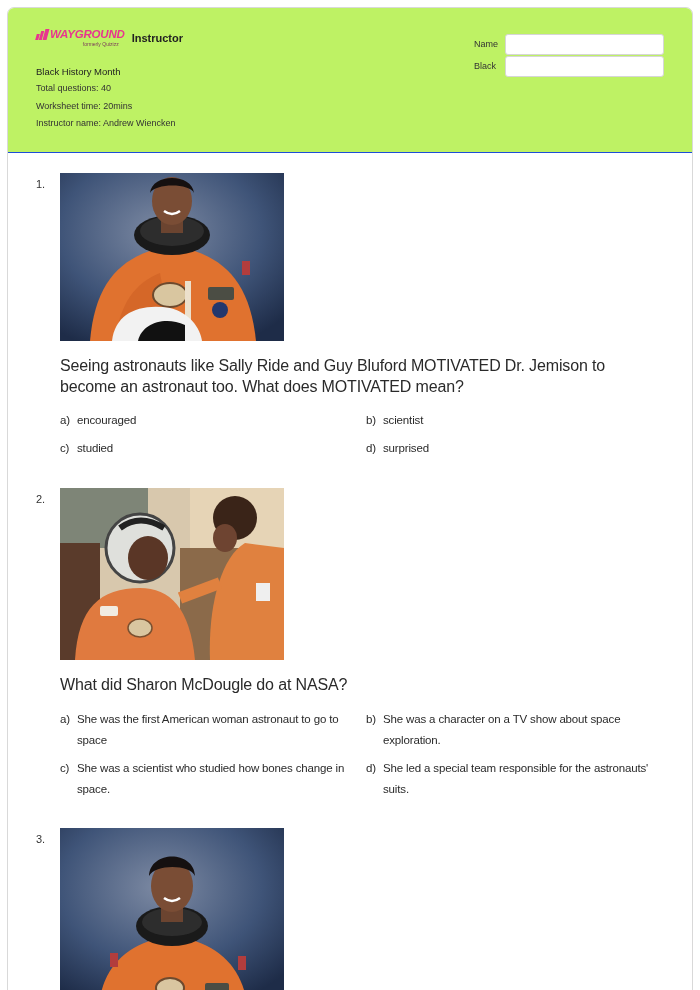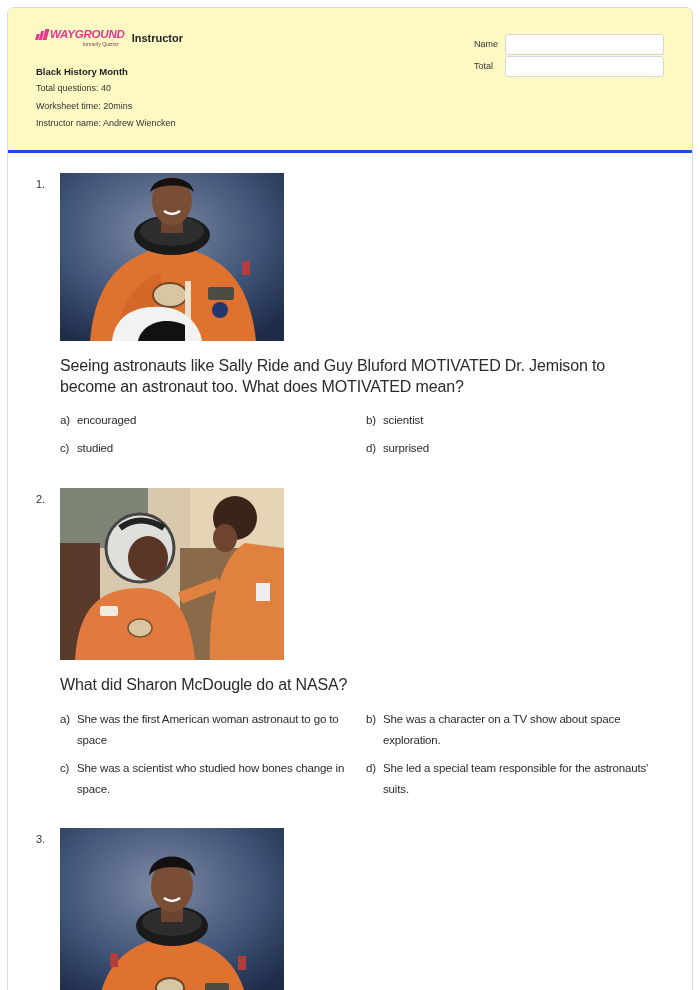--- a/index.html
+++ b/index.html
@@ -4,34 +4,34 @@
 <style>
   * { box-sizing: border-box; margin: 0; padding: 0; }
   html, body { width: 700px; height: 990px; overflow: hidden; background: #ffffff; }
   body { font-family: "Liberation Sans", sans-serif; color: #222; position: relative; }
 
   .sheet {
     position: absolute; left: 7px; top: 7px; width: 686px; height: 1000px;
     border: 1px solid #d9d9d9; border-radius: 7px; background: #fff; overflow: hidden;
   }
   .header {
-    position: relative; height: 145px; background: #fef9c3;
-    border-bottom: 3px solid #1d4ed8;
+    position: relative; height: 145px; background: #bef264;
+    border-bottom: 1px solid #1d4ed8;
   }
   .brand { position: absolute; left: 28px; top: 20px; display: flex; align-items: flex-start; }
   .logo { display: flex; flex-direction: column; align-items: flex-end; }
   .logo-main { display: flex; align-items: center; color: #e83e8c; }
   .logo-mark { display: inline-flex; align-items: flex-end; gap: 1px; margin-right: 2px; height: 11px; }
   .logo-mark span { display: inline-block; width: 3px; background: #e8358f; transform: skewX(-15deg); }
   .logo-text { font-family: "Liberation Sans", sans-serif; font-weight: 900; font-style: italic; font-size: 11.5px; letter-spacing: -0.2px; color: #e8358f; line-height: 12px; }
   .logo-sub { font-size: 5px; color: #7a3a5a; margin-top: 1px; line-height: 6px; padding-right: 6px; }
   .brand-title { font-weight: bold; font-size: 11px; color: #222; margin-left: 7px; margin-top: 4px; }
 
   .meta { position: absolute; left: 28px; top: 59px; font-size: 9px; color: #333; }
-  .meta .title { font-weight: bold; font-size: 9.5px; color: #222; margin-bottom: 8px; }
+  .meta .title { font-weight: normal; font-size: 9.5px; color: #222; margin-bottom: 8px; }
   .meta div { line-height: 9px; margin-bottom: 8.5px; }
 
   .fields { position: absolute; right: 28px; top: 25px; }
   .field-row { display: flex; align-items: center; justify-content: space-between; height: 22px; }
   .field-label { font-size: 9px; color: #333; margin-right: 7px; }
   .field-input {
     width: 159px; height: 21px; background: #fff; border: 1px solid #d6d6d6; border-radius: 3px;
     font-family: "Liberation Sans", sans-serif; font-size: 10px; padding: 0 5px; outline: none;
   }
 
@@ -70,21 +70,21 @@
       <div>Worksheet time: 20mins</div>
       <div>Instructor name: Andrew Wiencken</div>
     </div>
 
     <div class="fields">
       <div class="field-row">
         <label class="field-label">Name</label>
         <input class="field-input" type="text" value="" style="">
       </div>
       <div class="field-row">
-        <label class="field-label">Total</label>
+        <label class="field-label">Black</label>
         <input class="field-input" type="text" value="" style="">
       </div>
     </div>
   </div>
 
   <div class="question" style="top:0">
     <div class="qnum" style="top:170px">1.</div>
     <div class="qimg" style="top:165px;height:168px">
       <svg width="224" height="168" viewBox="0 0 224 168">
         <defs>

